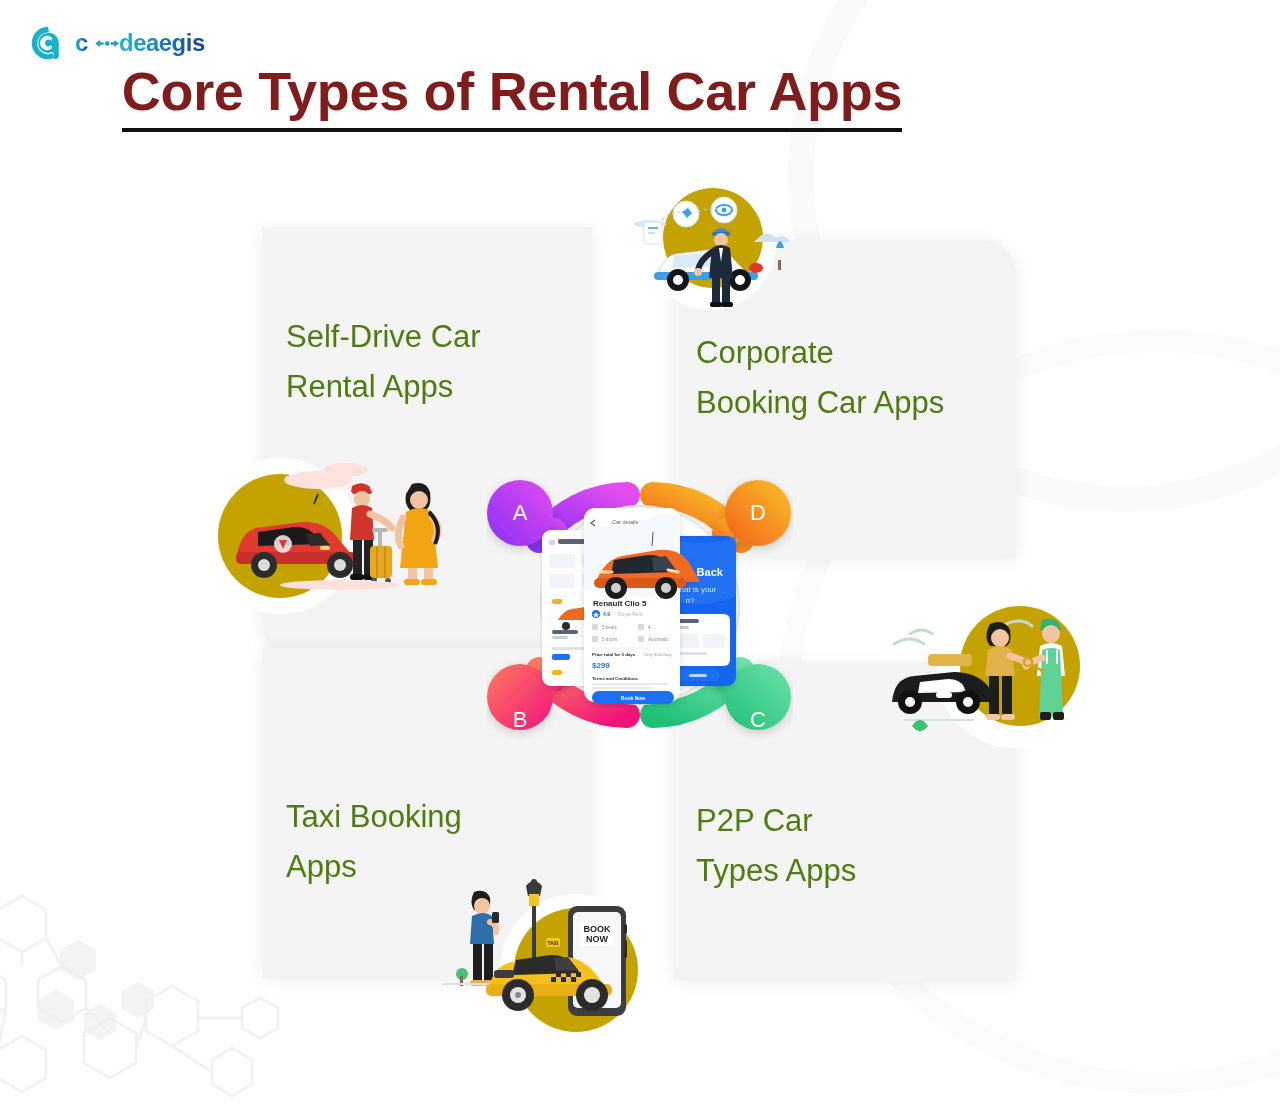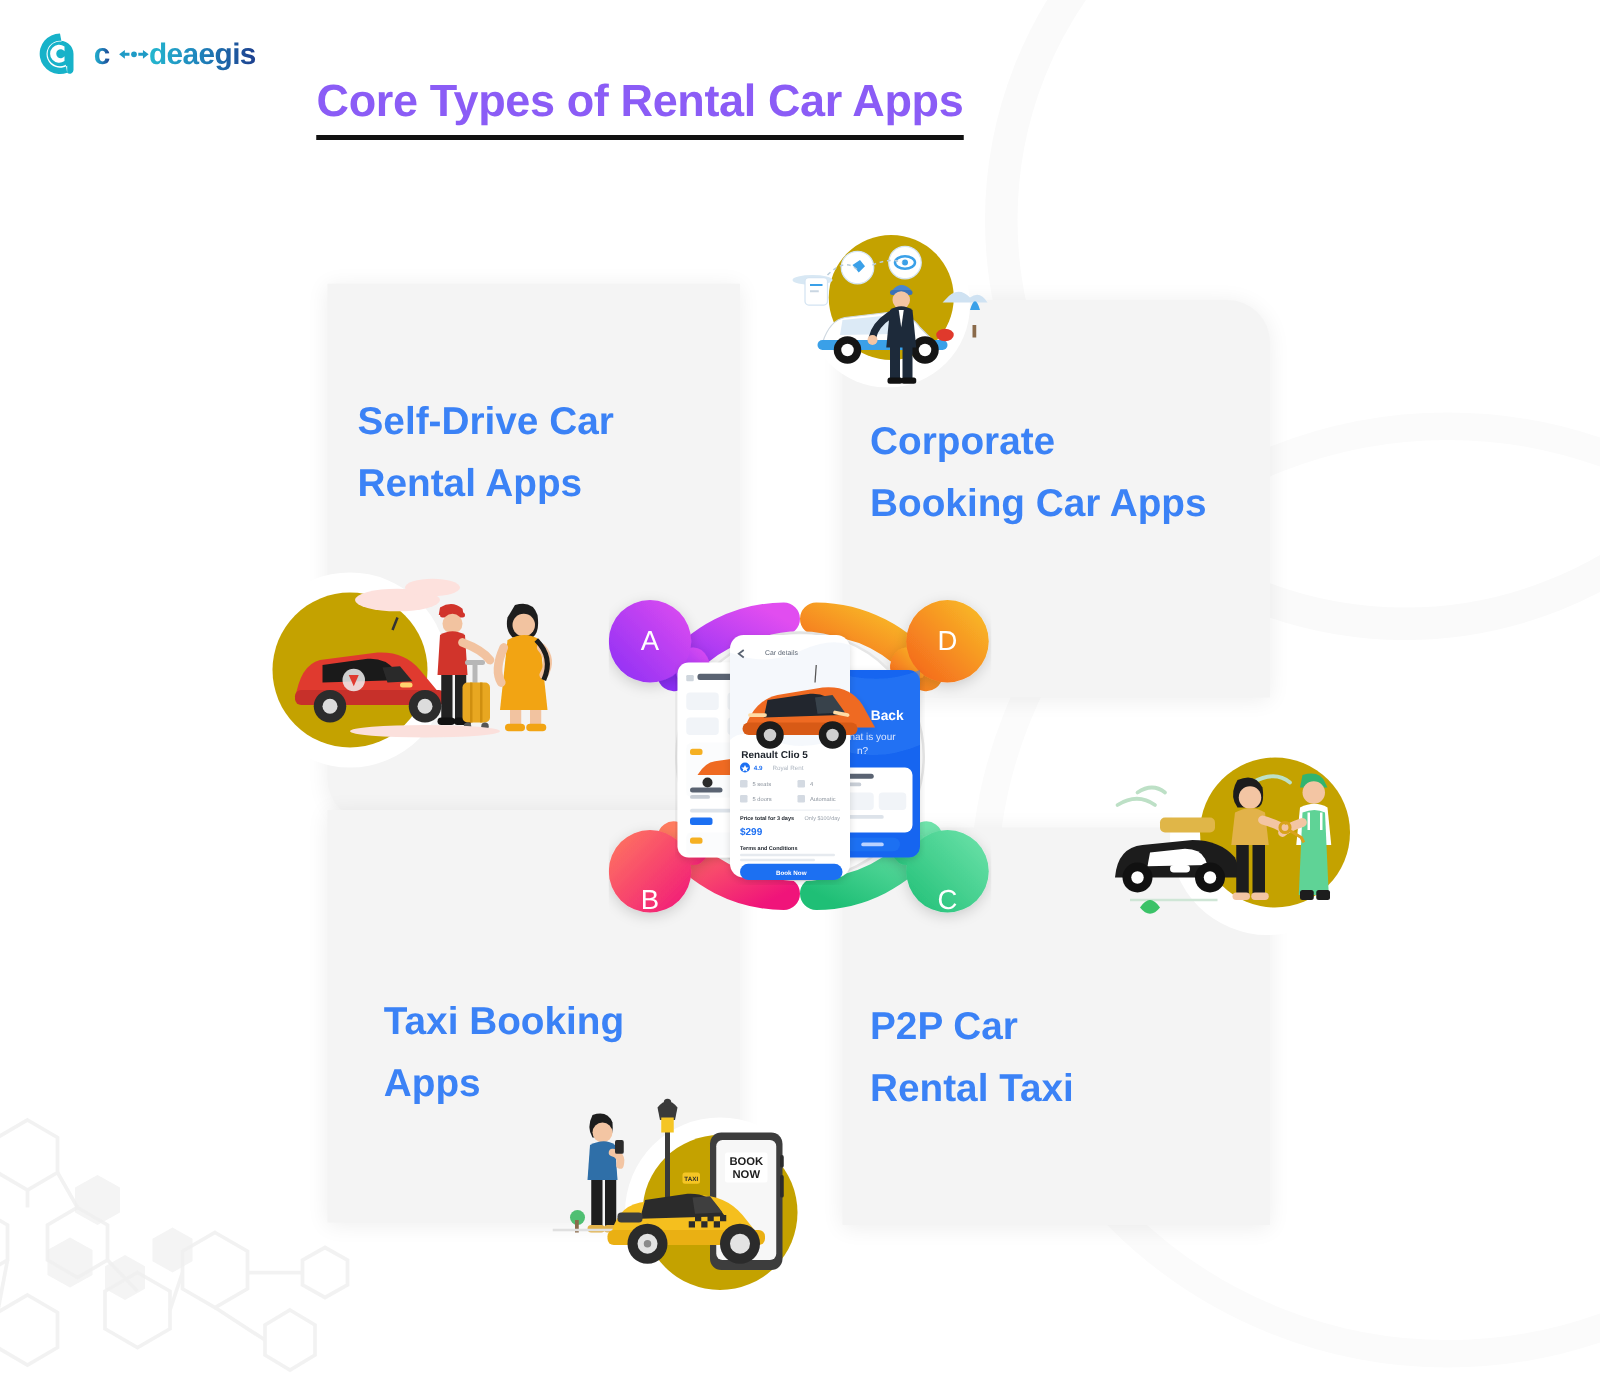--- a/index.html
+++ b/index.html
@@ -58,24 +58,24 @@
   }
   .logo-mark { width: 36px; height: 36px; display: block; }
   .logo-word { display: block; height: 30px; }
 
   .page-title {
     position: absolute;
     left: 0;
     top: 60px;
     width: 1024px;
     text-align: center;
-    font-size: 36px;
+    font-size: 54px;
     font-weight: bold;
     letter-spacing: -0.3px;
-    color: #8b5cf6;
+    color: #7f1d1d;
   }
   .page-title span.t {
     display: inline-block;
     border-bottom: 4px solid #111;
     padding-bottom: 6px;
   }
 
   
   .card {
     position: absolute;
@@ -84,27 +84,27 @@
   }
   .card-tl { left: 262px;  top: 227px; width: 330px; height: 430px; border-radius: 0 0 0 34px; }
   .card-tr { left: 674px;  top: 240px; width: 342px; height: 318px; border-radius: 0 34px 0 0; }
   .card-bl { left: 262px;  top: 648px; width: 330px; height: 330px; border-radius: 0 0 34px 0; }
   .card-br { left: 674px;  top: 662px; width: 342px; height: 318px; border-radius: 34px 0 0 0; }
 
   .card-title {
     position: absolute;
     font-size: 31px;
     line-height: 1.6;
-    font-weight: 700;
-    color: #3b82f6;
+    font-weight: 400;
+    color: #4d7c0f;
     white-space: pre-line;
   }
   .t-tl { left: 286px; top: 312px; }
   .t-tr { left: 696px; top: 328px; }
-  .t-bl { left: 286px; top: 792px; margin-left: 21px; }
+  .t-bl { left: 286px; top: 792px; }
   .t-br { left: 696px; top: 796px; }
 
   .scene { position: absolute; left: 0; top: 0; }
 
   
   .hub {
     position: absolute;
     left: 487px;
     top: 452px;
     width: 306px;
@@ -194,21 +194,21 @@
 <div class="card card-bl"></div>
 <div class="card card-br"></div>
 
 <div class="card-title t-tl">Self-Drive Car
 Rental Apps</div>
 <div class="card-title t-tr">Corporate
 Booking Car Apps</div>
 <div class="card-title t-bl">Taxi Booking
 Apps</div>
 <div class="card-title t-br">P2P Car
-Rental Taxi</div>
+Types Apps</div>
 
 <svg class="scene" style="left:200px; top:448px;" width="250" height="180">
   <circle cx="80" cy="88" r="78" fill="#ffffff"></circle>
   <circle cx="80" cy="88" r="62" fill="#c4a200"></circle>
   <ellipse cx="118" cy="32" rx="34" ry="9" fill="#fde1dd"></ellipse>
   <ellipse cx="146" cy="22" rx="22" ry="7" fill="#fde1dd"></ellipse>
 
   <path d="M36 112 q4-28 20-32 l46-6 q22-1 34 14 l20 24 z" fill="#e03a2f"></path>
   <path d="M58 84 l36-5 q14-1 22 9 l6 8 -64 2z" fill="#1a1a1a"></path>
   <path d="M106 86 l14-1 10 12 -20 1z" fill="#2a2a2a"></path>

